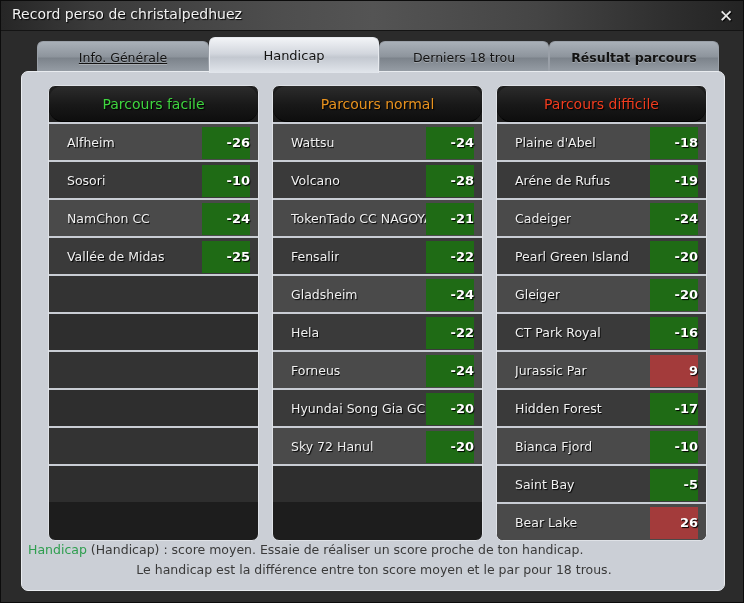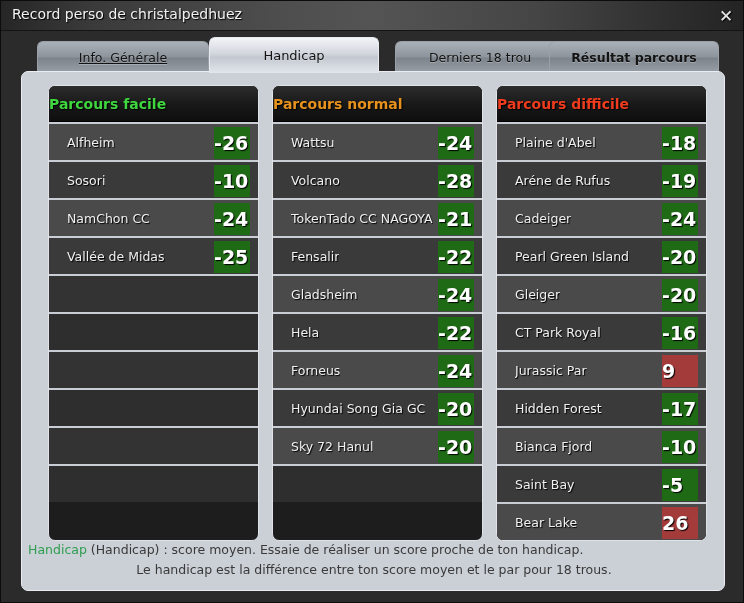--- a/index.html
+++ b/index.html
@@ -77,21 +77,21 @@
     top: 6px;
     height: 36px;
     z-index: 5;
     border-color: #e6e9ee;
     background: linear-gradient(180deg, #f2f4f7 0%, #d2d6dd 45%, #c3c8d0 55%, #e2e6ec 100%);
     line-height: 35px;
     font-size: 13px;
   }
   #tab0 { left: 36px;  width: 172px; text-decoration: underline; }
   #tab1 { left: 208px; width: 170px; }
-  #tab2 { left: 394px; width: 170px; }
+  #tab2 { left: 378px; width: 170px; }
   #tab3 { left: 548px; width: 170px; font-weight: bold; }
 
   
   .panel {
     position: absolute;
     left: 20px; top: 70px;
     width: 704px; height: 520px;
     background: #cbcfd6;
     border: 1px solid #e9ecf0;
     border-radius: 7px;
@@ -110,24 +110,26 @@
     background: #1d1d1d;
     border: 1px solid #dfe2e7;
     border-radius: 7px;
     overflow: hidden;
   }
   .col-header {
     height: 36px;
     background: linear-gradient(180deg, #2c2c2c 0%, #181818 55%, #0e0e0e 100%);
     color: #3fd63f;
     font-size: 14px;
-    font-weight: bold;
+    font-weight: normal;
+    text-align: center;
     line-height: 36px;
     text-shadow: 1px 1px 1px #000;
     border-bottom: 1px solid #000;
+    border-radius: 14px;
   }
   .col-1 .col-header { color: #3fd63f; }
   .col-2 .col-header { color: #e8921e; }
   .col-3 .col-header { color: #f03c1e; }
 
   .row {
     position: relative;
     height: 38px;
     border-top: 2px solid #c9cdd4;
   }
@@ -145,24 +147,24 @@
     font-size: 12.5px;
     color: #f0f0f0;
     text-shadow: 1px 1px 1px #000;
     white-space: nowrap;
     max-width: 150px;
     overflow: hidden;
   }
   .badge {
     position: absolute;
     right: 8px; top: 3px;
-    width: 36px; height: 32px;
+    width: 48px; height: 32px;
     line-height: 32px;
-    text-align: left;
-    font-size: 19px;
+    text-align: right;
+    font-size: 13px;
     font-weight: bold;
     color: #ffffff;
     text-shadow: 1px 1px 1px #000;
   }
   .badge.neg { background: #1f6b15; }
   .badge.pos { background: #a33b3b; }
 
   
   .footer {
     position: absolute;

